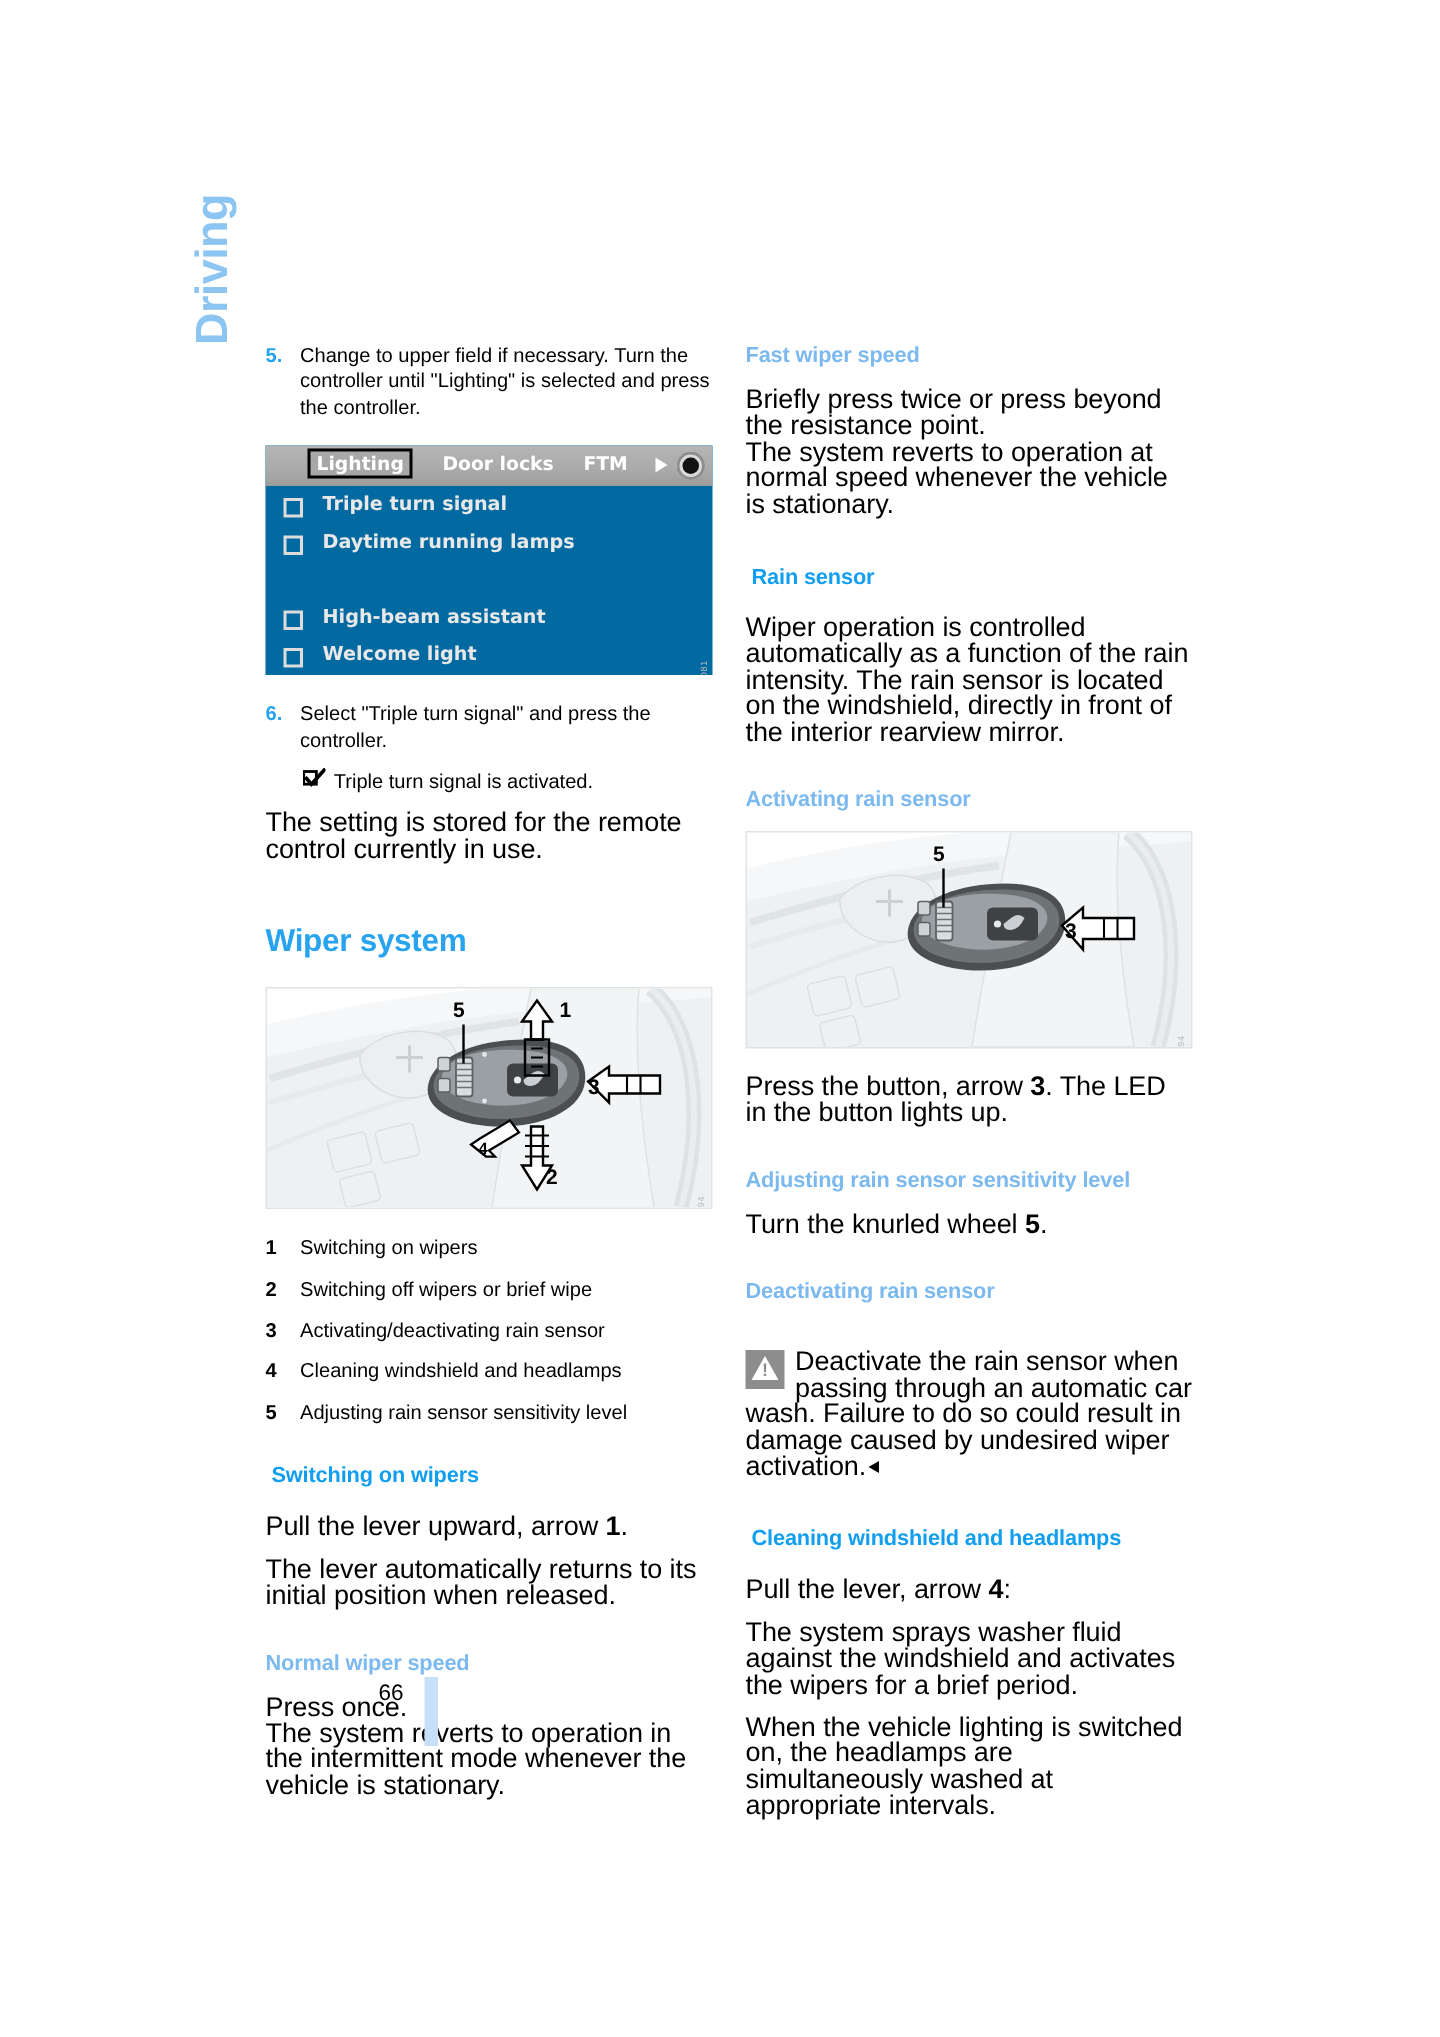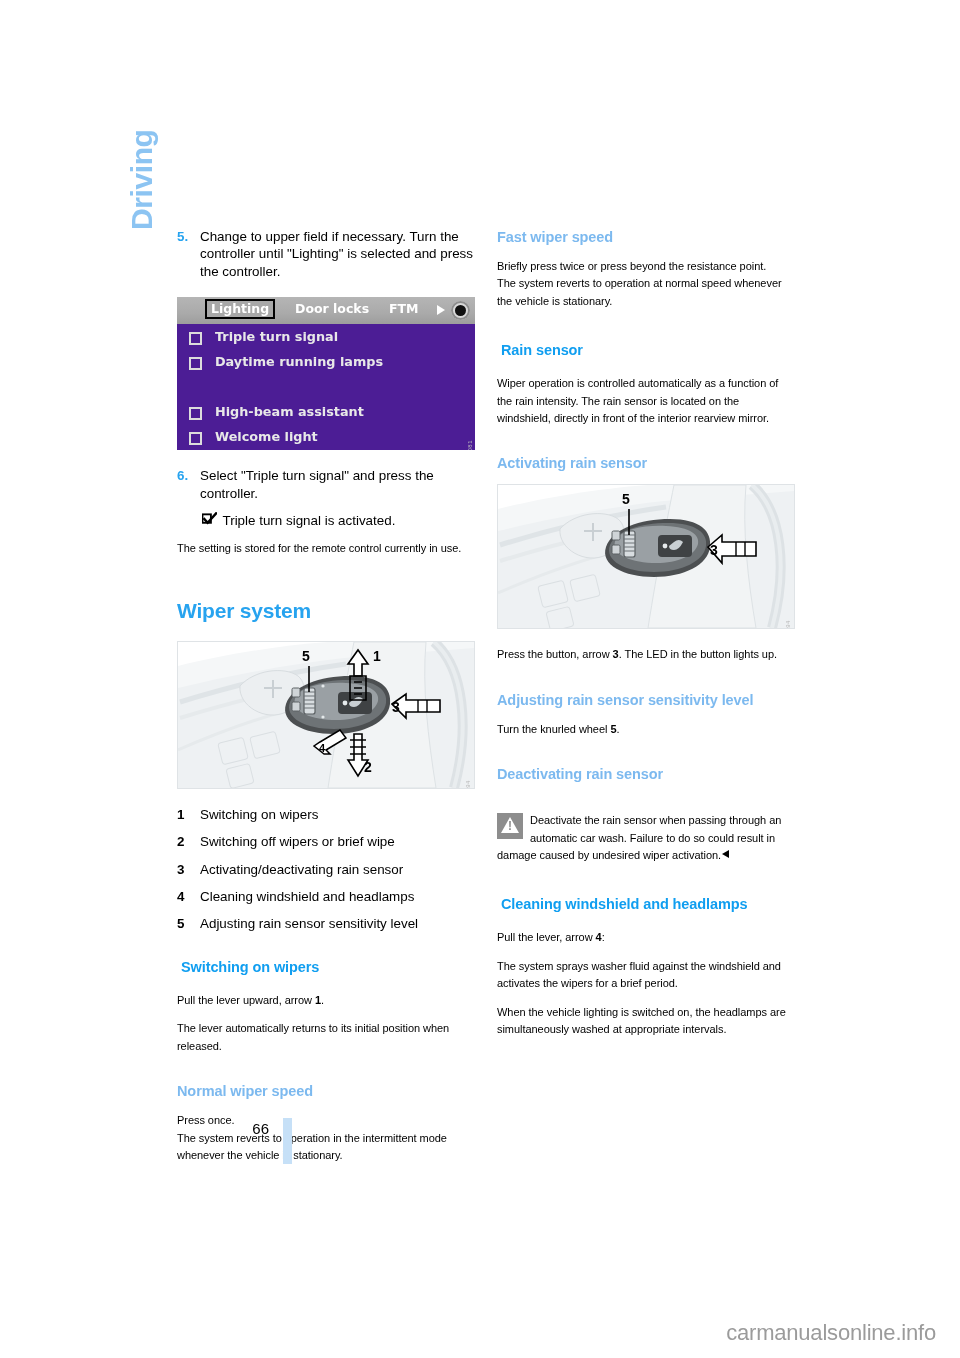--- a/index.html
+++ b/index.html
@@ -67,21 +67,21 @@
     position: absolute;
     top: 228px;
     width: 298px;
   }
   .col-left  { left: 177px; }
   .col-right { left: 497px; }
 
   
   p, .para {
     margin: 0 0 0 0;
-    font-size: 11px;
+    font-size: 18px;
     line-height: 17.4px;
     letter-spacing: -0.05px;
     color: #000;
   }
   .gap-sm { height: 11px; }
   .gap-md { height: 17px; }
   .gap-lg { height: 27px; }
   .gap-xl { height: 40px; }
 
   
@@ -142,21 +142,21 @@
     line-height: 19px;
   }
 
   b { font-weight: bold; }
 
   
   .idrive {
     position: relative;
     width: 298px;
     height: 153px;
-    background: #4c1d95;
+    background: #0369a1;
     overflow: hidden;
     font-family: "DejaVu Sans", sans-serif;
     text-decoration: underline;
   }
   .idrive .topbar {
     position: absolute;
     left: 0; top: 0;
     width: 298px;
     height: 27px;
     background: linear-gradient(to bottom,#b5b5b5 0%, #aaaaaa 60%, #9d9d9d 100%);
@@ -619,14 +619,13 @@
     <p><span>Pull the lever, arrow </span><b>4</b><span>:</span></p>
     <div class="gap-sm"></div>
     <p>The system sprays washer fluid against the windshield and activates the wipers for a brief period.</p>
     <div class="gap-sm"></div>
     <p>When the vehicle lighting is switched on, the headlamps are simultaneously washed at appropriate intervals.</p>
   </div>
 
   <div class="page-number">66</div>
   <div class="page-rule"></div>
 
-  <div class="site-watermark">carmanualsonline.info</div>
 </div>
 
 </body></html>

